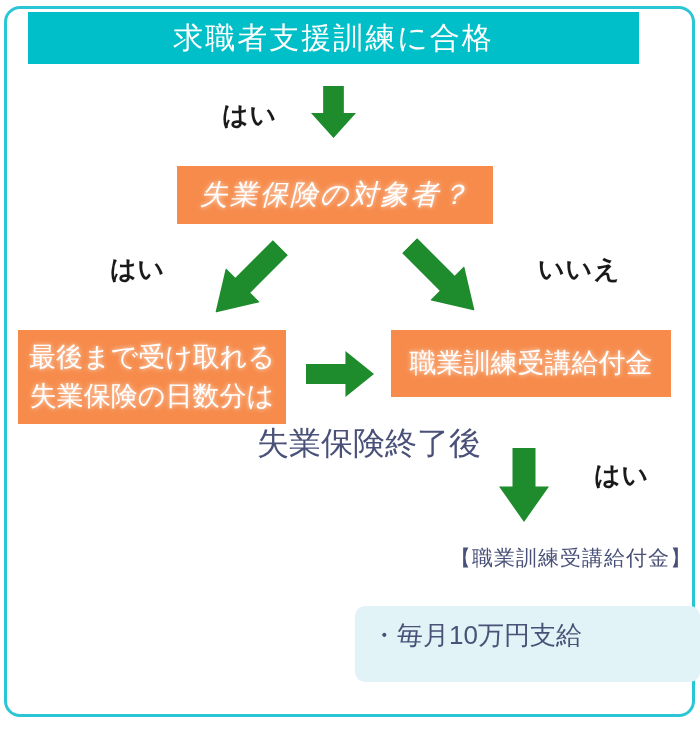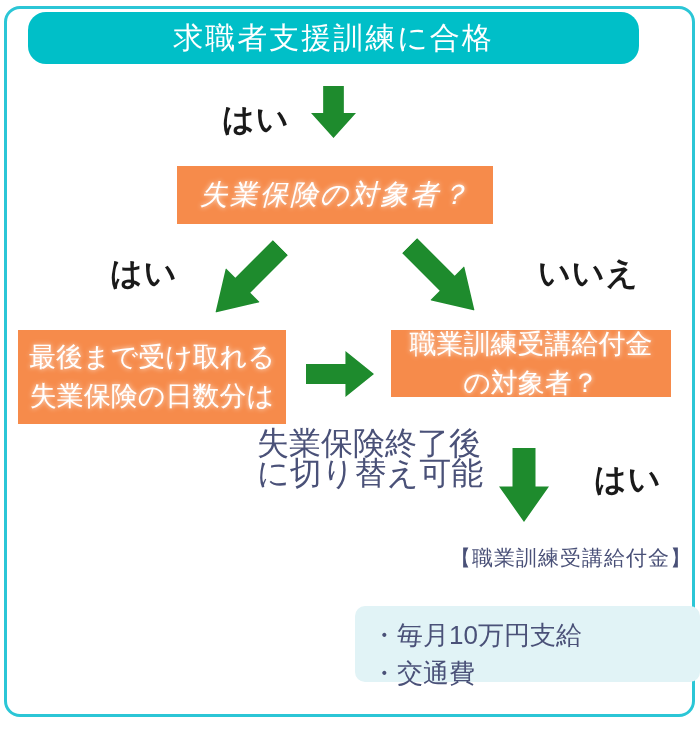--- a/index.html
+++ b/index.html
@@ -19,25 +19,25 @@
     width:700px;height:750px;position:relative;overflow:hidden;
   }
   .frame{
     position:absolute;left:4px;top:6px;width:691px;height:711px;
     border:3px solid var(--border-teal);border-radius:16px;background:transparent;
   }
   .banner{
     position:absolute;left:28px;top:12px;width:611px;height:52px;
     background:var(--banner-teal);color:var(--text-white);
     display:flex;align-items:center;justify-content:center;
-    font-size:30px;letter-spacing:2px;border-radius:18px;
+    font-size:30px;letter-spacing:2px;
   }
   .lbl{
     position:absolute;color:var(--text-black);font-weight:600;
-    font-size:32px;letter-spacing:1px;white-space:nowrap;
+    font-size:26px;letter-spacing:1px;white-space:nowrap;
   }
   #yes1{left:222px;top:98px;}
   #yes2{left:110px;top:252px;}
   #no1{left:538px;top:252px;}
   #yes3{left:594px;top:458px;}
   .arrow{position:absolute;background:var(--arrow-green);}
   .arrow-down{
     clip-path:polygon(27% 0,73% 0,73% 52%,100% 52%,50% 100%,0 52%,27% 52%);
   }
   .arrow-right{
@@ -97,29 +97,26 @@
 
 <div class="obox" id="box-receive">
   <span class="line">最後まで受け取れる</span>
   <span class="line">失業保険の日数分は</span>
 </div>
 
 <div class="arrow arrow-right" id="arrow-mid"></div>
 
 <div class="obox" id="box-benefit">
   <span class="line">職業訓練受講給付金</span>
-  <span class="line">の対象者？</span>
 </div>
 
 <div class="note">
   <span class="line">失業保険終了後</span>
-  <span class="line">に切り替え可能</span>
 </div>
 
 <div class="arrow arrow-down" id="arrow-bottom"></div>
 <span class="lbl" id="yes3">はい</span>
 
 <div class="result-title">【職業訓練受講給付金】</div>
 
 <div class="benefit-panel">
   <span class="line">・毎月10万円支給</span>
-  <span class="line">・交通費</span>
 </div>
 
 </body></html>

